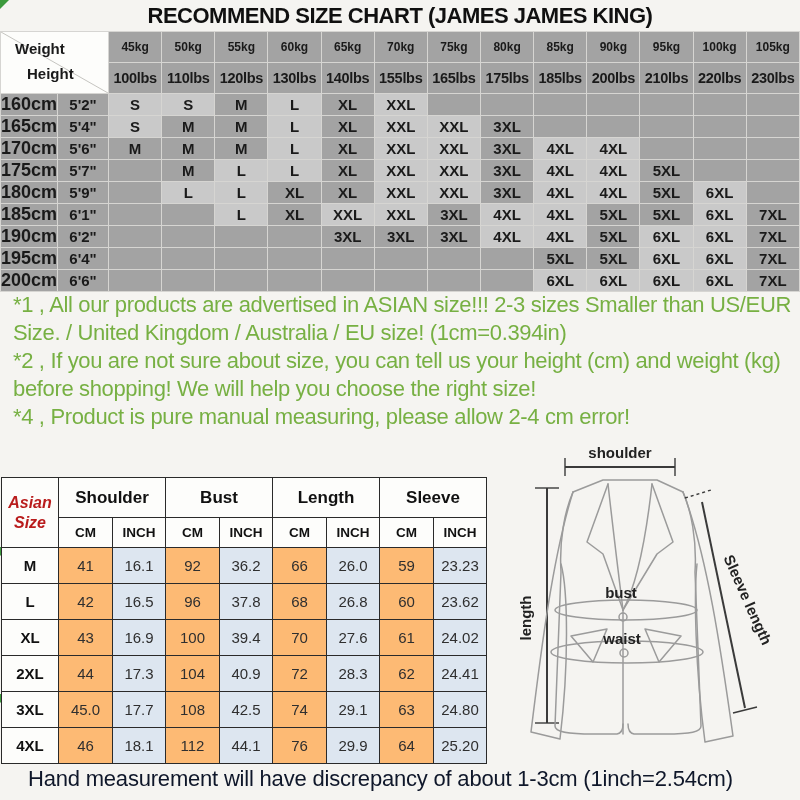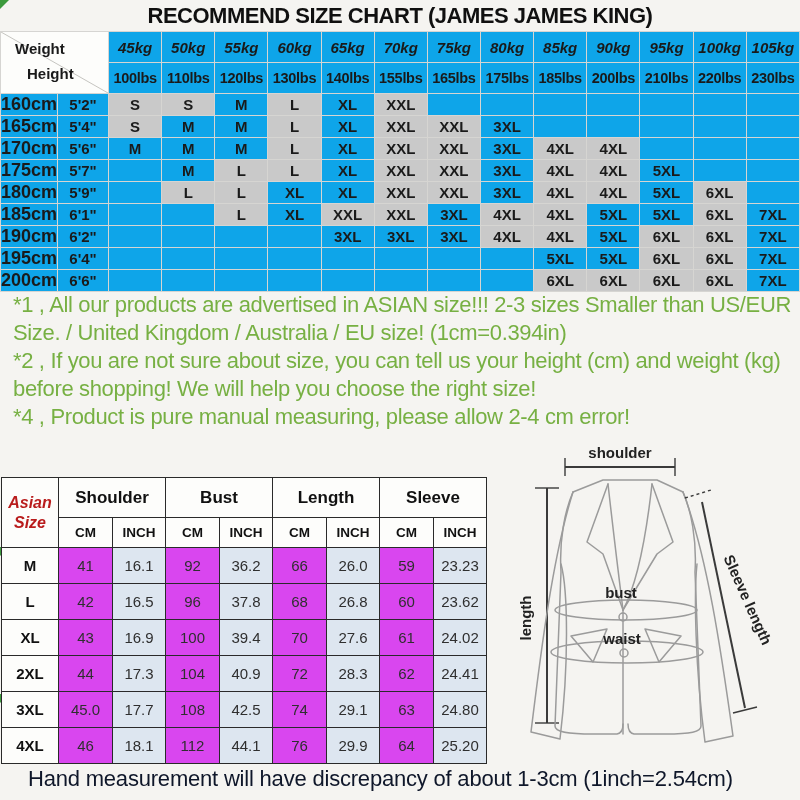--- a/index.html
+++ b/index.html
@@ -9,25 +9,25 @@
   
   #title{position:absolute;top:3px;left:0;width:100%;text-align:center;
          font-size:22px;font-weight:bold;color:#101010;letter-spacing:-0.5px;}
 
   
   .marker{position:absolute;width:0;height:0;border-top:9px solid #3c9a3c;
           border-right:9px solid transparent;}
 
   
   #size-table{position:absolute;top:31px;left:0;width:800px;
-              border-collapse:collapse;table-layout:fixed;background:#0ea5e9;}
+              border-collapse:collapse;table-layout:fixed;background:#a3a3a3;}
   #size-table th,#size-table td{border:1px solid #d6d5d2;padding:0;margin:0;
               text-align:center;vertical-align:middle;color:#1a1a1a;
               font-weight:bold;overflow:hidden;white-space:nowrap;}
-  #size-table th.kg{height:30px;font-size:15px;border-bottom:1px dashed #c9c8c4;font-style:italic;}
+  #size-table th.kg{height:30px;font-size:12px;border-bottom:1px dashed #c9c8c4;}
   #size-table th.lbs{height:30px;font-size:14.5px;letter-spacing:-0.3px;}
   #size-table td{height:20px;font-size:15px;}
   #size-table td.gray{background:#c9c9c9;}
   #size-table td.hcm{border-right:1px dashed #d6d5d2;font-size:18px;}
   #size-table th.corner{position:relative;background:#fdfdfb;}
   .corner-svg{position:absolute;left:0;top:0;width:100%;height:100%;}
   .corner-word{position:absolute;font-size:15px;font-weight:bold;color:#1a1a1a;}
   #corner-weight{top:8px;left:14px;}
   #corner-height{top:33px;left:26px;}
 
@@ -40,21 +40,21 @@
   #measure-table{position:absolute;top:477px;left:1px;border-collapse:collapse;
                  table-layout:fixed;background:#fdfdfb;}
   #measure-table th,#measure-table td{border:1px solid #2a2a2a;padding:0;
                  text-align:center;vertical-align:middle;overflow:hidden;white-space:nowrap;}
   #measure-table th.mcorner{font-size:16px;font-weight:bold;color:#b91c1c;line-height:20px;font-style:italic;}
   #measure-table th.group{height:39px;font-size:17px;font-weight:bold;color:#111;}
   #measure-table th.unit{height:29px;font-size:13.5px;font-weight:bold;color:#111;}
   #measure-table td.msize{font-size:15px;font-weight:bold;color:#111;}
   #measure-table td.val{font-size:15px;font-weight:normal;color:#2f2f2f;}
   #measure-table tr.data{height:36px;}
-  #measure-table td.cm-bg{background:#d946ef;}
+  #measure-table td.cm-bg{background:#fdba74;}
   #measure-table td.inch-bg{background:#dde6f0;}
 
   
   #jacket{position:absolute;left:495px;top:440px;width:305px;height:330px;}
   .measure-line{stroke:#3a3a3a;stroke-width:2;fill:none;}
   .tick{stroke:#3a3a3a;stroke-width:1.4;fill:none;}
   .coat{stroke:#9b9b9b;stroke-width:1.5;fill:none;stroke-linejoin:round;stroke-linecap:round;}
   .coat-label{font-family:"Liberation Sans",sans-serif;font-size:15px;font-weight:bold;fill:#222;}
 
   

